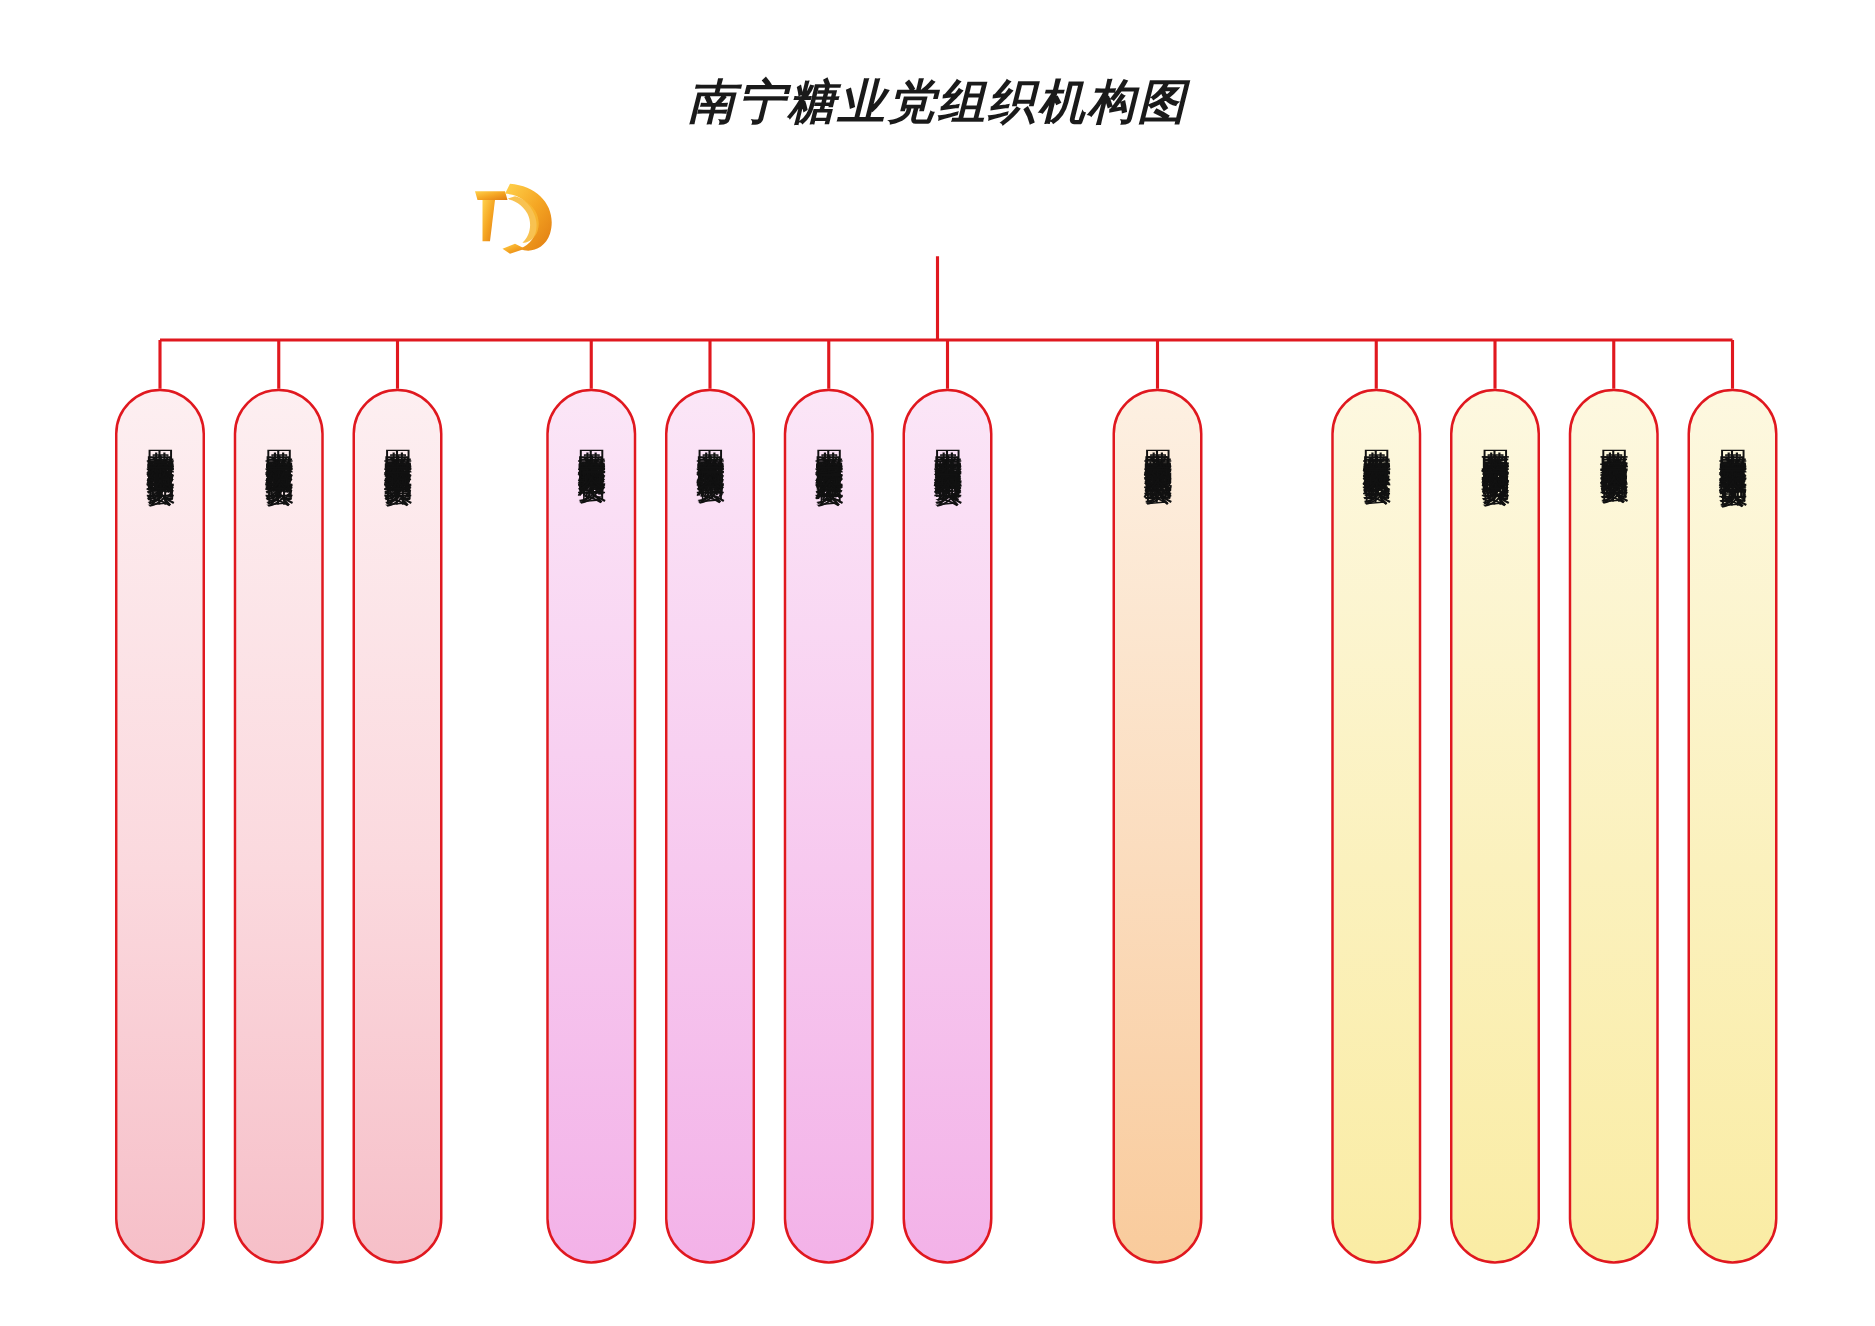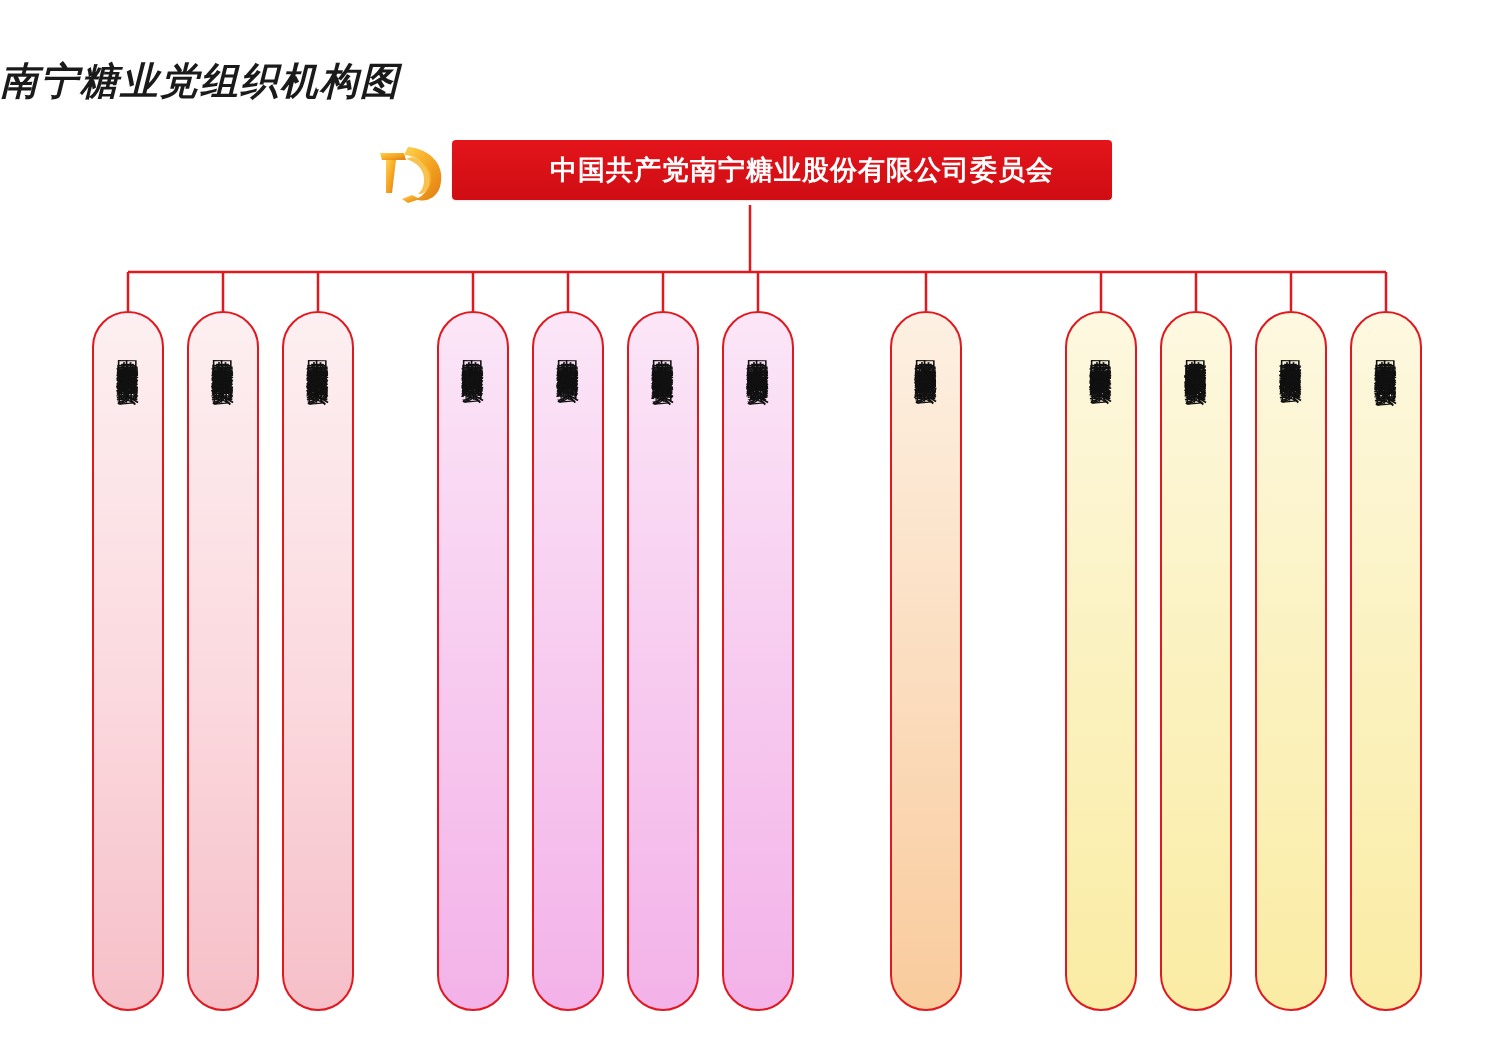--- a/index.html
+++ b/index.html
@@ -14,20 +14,21 @@
     position: relative;
     overflow: hidden;
   }
 
   
   .chart-title {
     position: absolute;
     top: 56px;
     left: 0;
     width: 1500px;
+    text-align: center;
     font-family: "DejaVu Serif", "Liberation Serif", serif;
     font-size: 38px;
     font-weight: bold;
     font-style: italic;
     letter-spacing: 2px;
     color: #1a1a1a;
   }
 
   
   .root-wrap {
@@ -131,23 +132,20 @@
     </defs>
 
     <path d="M28 20 L52 20 L54 27 L30 27 Z" fill="url(#gold)"></path>
     <path d="M34 27 L44 27 L40 60 L34 60 Z" fill="url(#gold)"></path>
 
     <path d="M56 14 C80 16 94 34 88 54 C84 66 72 70 64 66 C74 62 80 52 76 40 C72 28 62 22 52 22 Z" fill="url(#gold)"></path>
     <path d="M60 24 C74 28 82 40 78 52 C76 58 70 62 66 61 C72 56 74 46 70 38 C66 30 58 27 54 26 Z" fill="#f7b733" opacity="0.85"></path>
 
     <path d="M60 62 L68 66 L56 70 L50 66 Z" fill="url(#gold)"></path>
   </svg>
-  <div class="root-bar">
-    <span class="root-label">中国共产党南宁糖业股份有限公司委员会</span>
-  </div>
 </div>
 
 <svg class="connectors">
   <g stroke="#e0181f" stroke-width="2.5" fill="none">
 
     <line x1="750" y1="205" x2="750" y2="272"></line>
 
     <line x1="128" y1="272" x2="1386" y2="272"></line>
 
     <line x1="128" y1="272" x2="128" y2="311"></line>

